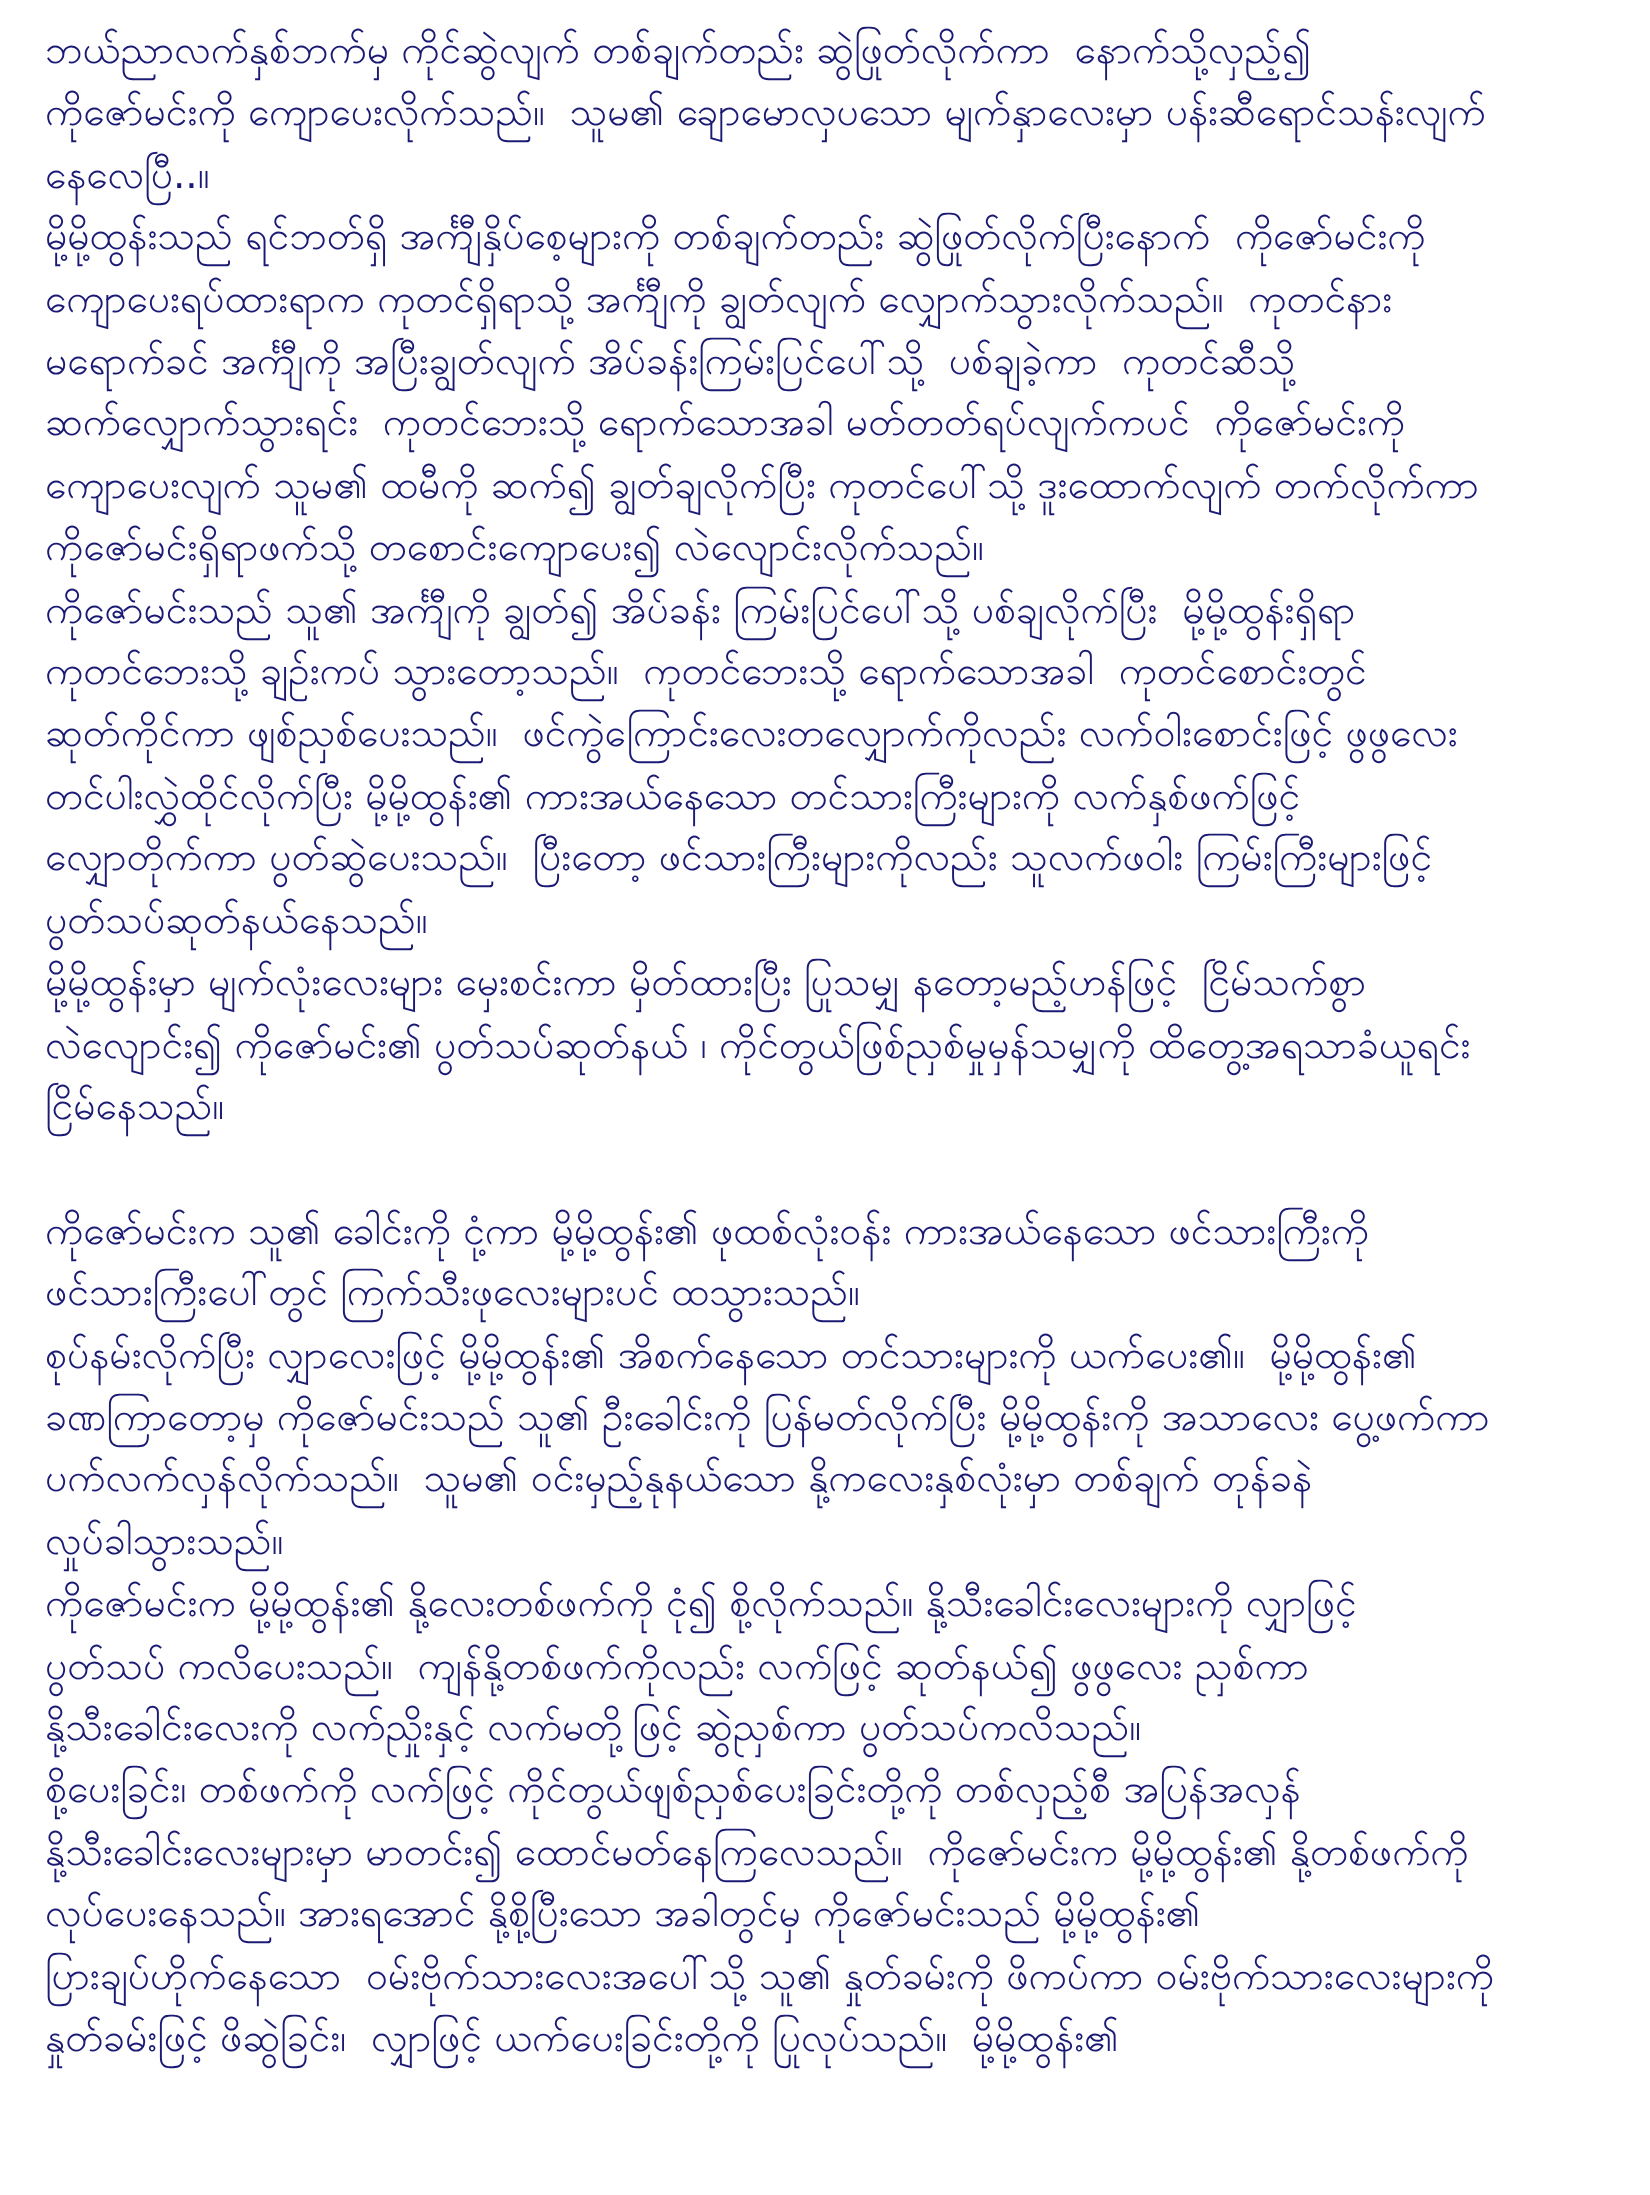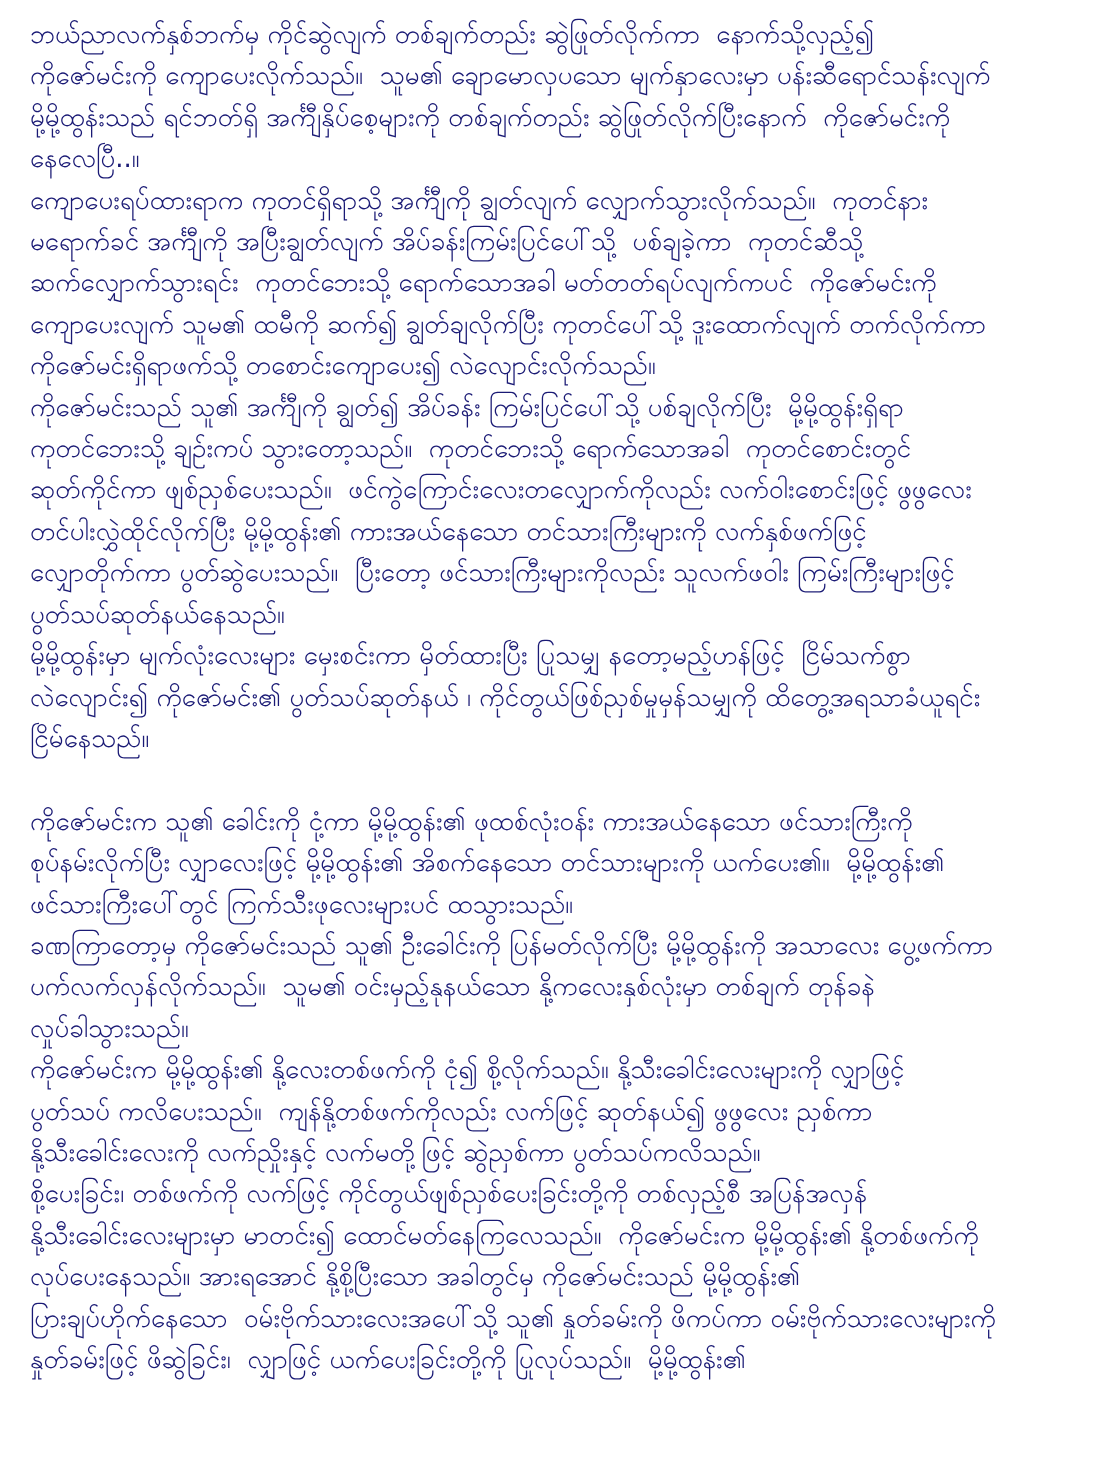--- a/index.html
+++ b/index.html
@@ -32,40 +32,40 @@
     min-height: 41.4px;
   }
 </style>
 </head>
 <body>
 
 <main class="doc">
   <div style="color: rgb(26, 26, 117);">
       <div class="line">ဘယ်ညာလက်နှစ်ဘက်မှ ကိုင်ဆွဲလျက် တစ်ချက်တည်း ဆွဲဖြုတ်လိုက်ကာ  နောက်သို့လှည့်၍</div>
       <div class="line">ကိုဇော်မင်းကို ကျောပေးလိုက်သည်။  သူမ၏ ချောမောလှပသော မျက်နှာလေးမှာ ပန်းဆီရောင်သန်းလျက်</div>
+      <div class="line">နေလေပြီ..။</div>
       <div class="line">မို့မို့ထွန်းသည် ရင်ဘတ်ရှိ အင်္ကျီနှိပ်စေ့များကို တစ်ချက်တည်း ဆွဲဖြုတ်လိုက်ပြီးနောက်  ကိုဇော်မင်းကို</div>
-      <div class="line">နေလေပြီ..။</div>
       <div class="line">ကျောပေးရပ်ထားရာက ကုတင်ရှိရာသို့ အင်္ကျီကို ချွတ်လျက် လျှောက်သွားလိုက်သည်။  ကုတင်နား</div>
       <div class="line">မရောက်ခင် အင်္ကျီကို အပြီးချွတ်လျက် အိပ်ခန်းကြမ်းပြင်ပေါ်သို့  ပစ်ချခဲ့ကာ  ကုတင်ဆီသို့</div>
       <div class="line">ဆက်လျှောက်သွားရင်း  ကုတင်ဘေးသို့ ရောက်သောအခါ မတ်တတ်ရပ်လျက်ကပင်  ကိုဇော်မင်းကို</div>
       <div class="line">ကျောပေးလျက် သူမ၏ ထမီကို ဆက်၍ ချွတ်ချလိုက်ပြီး ကုတင်ပေါ်သို့ ဒူးထောက်လျက် တက်လိုက်ကာ</div>
       <div class="line">ကိုဇော်မင်းရှိရာဖက်သို့ တစောင်းကျောပေး၍ လဲလျောင်းလိုက်သည်။</div>
       <div class="line">ကိုဇော်မင်းသည် သူ၏ အင်္ကျီကို ချွတ်၍ အိပ်ခန်း ကြမ်းပြင်ပေါ်သို့ ပစ်ချလိုက်ပြီး  မို့မို့ထွန်းရှိရာ</div>
       <div class="line">ကုတင်ဘေးသို့ ချဉ်းကပ် သွားတော့သည်။  ကုတင်ဘေးသို့ ရောက်သောအခါ  ကုတင်စောင်းတွင်</div>
       <div class="line">ဆုတ်ကိုင်ကာ ဖျစ်ညှစ်ပေးသည်။  ဖင်ကွဲကြောင်းလေးတလျှောက်ကိုလည်း လက်ဝါးစောင်းဖြင့် ဖွဖွလေး</div>
       <div class="line">တင်ပါးလွှဲထိုင်လိုက်ပြီး မို့မို့ထွန်း၏ ကားအယ်နေသော တင်သားကြီးများကို လက်နှစ်ဖက်ဖြင့်</div>
       <div class="line">လျှောတိုက်ကာ ပွတ်ဆွဲပေးသည်။  ပြီးတော့ ဖင်သားကြီးများကိုလည်း သူလက်ဖဝါး ကြမ်းကြီးများဖြင့်</div>
       <div class="line">ပွတ်သပ်ဆုတ်နယ်နေသည်။</div>
       <div class="line">မို့မို့ထွန်းမှာ မျက်လုံးလေးများ မှေးစင်းကာ မှိတ်ထားပြီး ပြုသမျှ နတော့မည့်ဟန်ဖြင့်  ငြိမ်သက်စွာ</div>
       <div class="line">လဲလျောင်း၍ ကိုဇော်မင်း၏ ပွတ်သပ်ဆုတ်နယ် ၊ ကိုင်တွယ်ဖြစ်ညှစ်မှုမှန်သမျှကို ထိတွေ့အရသာခံယူရင်း</div>
       <div class="line">ငြိမ်နေသည်။</div>
       <div class="line blank"></div>
       <div class="line">ကိုဇော်မင်းက သူ၏ ခေါင်းကို ငုံ့ကာ မို့မို့ထွန်း၏ ဖုထစ်လုံးဝန်း ကားအယ်နေသော ဖင်သားကြီးကို</div>
+      <div class="line">ဖင်သားကြီးပေါ်တွင် ကြက်သီးဖုလေးများပင် ထသွားသည်။</div>
       <div class="line">စုပ်နမ်းလိုက်ပြီး လျှာလေးဖြင့် မို့မို့ထွန်း၏ အိစက်နေသော တင်သားများကို ယက်ပေး၏။  မို့မို့ထွန်း၏</div>
-      <div class="line">ဖင်သားကြီးပေါ်တွင် ကြက်သီးဖုလေးများပင် ထသွားသည်။</div>
       <div class="line">ခဏကြာတော့မှ ကိုဇော်မင်းသည် သူ၏ ဦးခေါင်းကို ပြန်မတ်လိုက်ပြီး မို့မို့ထွန်းကို အသာလေး ပွေ့ဖက်ကာ</div>
       <div class="line">ပက်လက်လှန်လိုက်သည်။  သူမ၏ ဝင်းမှည့်နုနယ်သော နို့ကလေးနှစ်လုံးမှာ တစ်ချက် တုန်ခနဲ</div>
       <div class="line">လှုပ်ခါသွားသည်။</div>
       <div class="line">ကိုဇော်မင်းက မို့မို့ထွန်း၏ နို့လေးတစ်ဖက်ကို ငုံ၍ စို့လိုက်သည်။ နို့သီးခေါင်းလေးများကို လျှာဖြင့်</div>
       <div class="line">ပွတ်သပ် ကလိပေးသည်။  ကျန်နို့တစ်ဖက်ကိုလည်း လက်ဖြင့် ဆုတ်နယ်၍ ဖွဖွလေး ညှစ်ကာ</div>
       <div class="line">နို့သီးခေါင်းလေးကို လက်ညှိုးနှင့် လက်မတို့ဖြင့် ဆွဲညှစ်ကာ ပွတ်သပ်ကလိသည်။</div>
       <div class="line">စို့ပေးခြင်း၊ တစ်ဖက်ကို လက်ဖြင့် ကိုင်တွယ်ဖျစ်ညှစ်ပေးခြင်းတို့ကို တစ်လှည့်စီ အပြန်အလှန်</div>
       <div class="line">နို့သီးခေါင်းလေးများမှာ မာတင်း၍ ထောင်မတ်နေကြလေသည်။  ကိုဇော်မင်းက မို့မို့ထွန်း၏ နို့တစ်ဖက်ကို</div>
       <div class="line">လုပ်ပေးနေသည်။ အားရအောင် နို့စို့ပြီးသော အခါတွင်မှ ကိုဇော်မင်းသည် မို့မို့ထွန်း၏</div>
       <div class="line">ပြားချပ်ဟိုက်နေသော  ဝမ်းဗိုက်သားလေးအပေါ်သို့ သူ၏ နှုတ်ခမ်းကို ဖိကပ်ကာ ဝမ်းဗိုက်သားလေးများကို</div>

